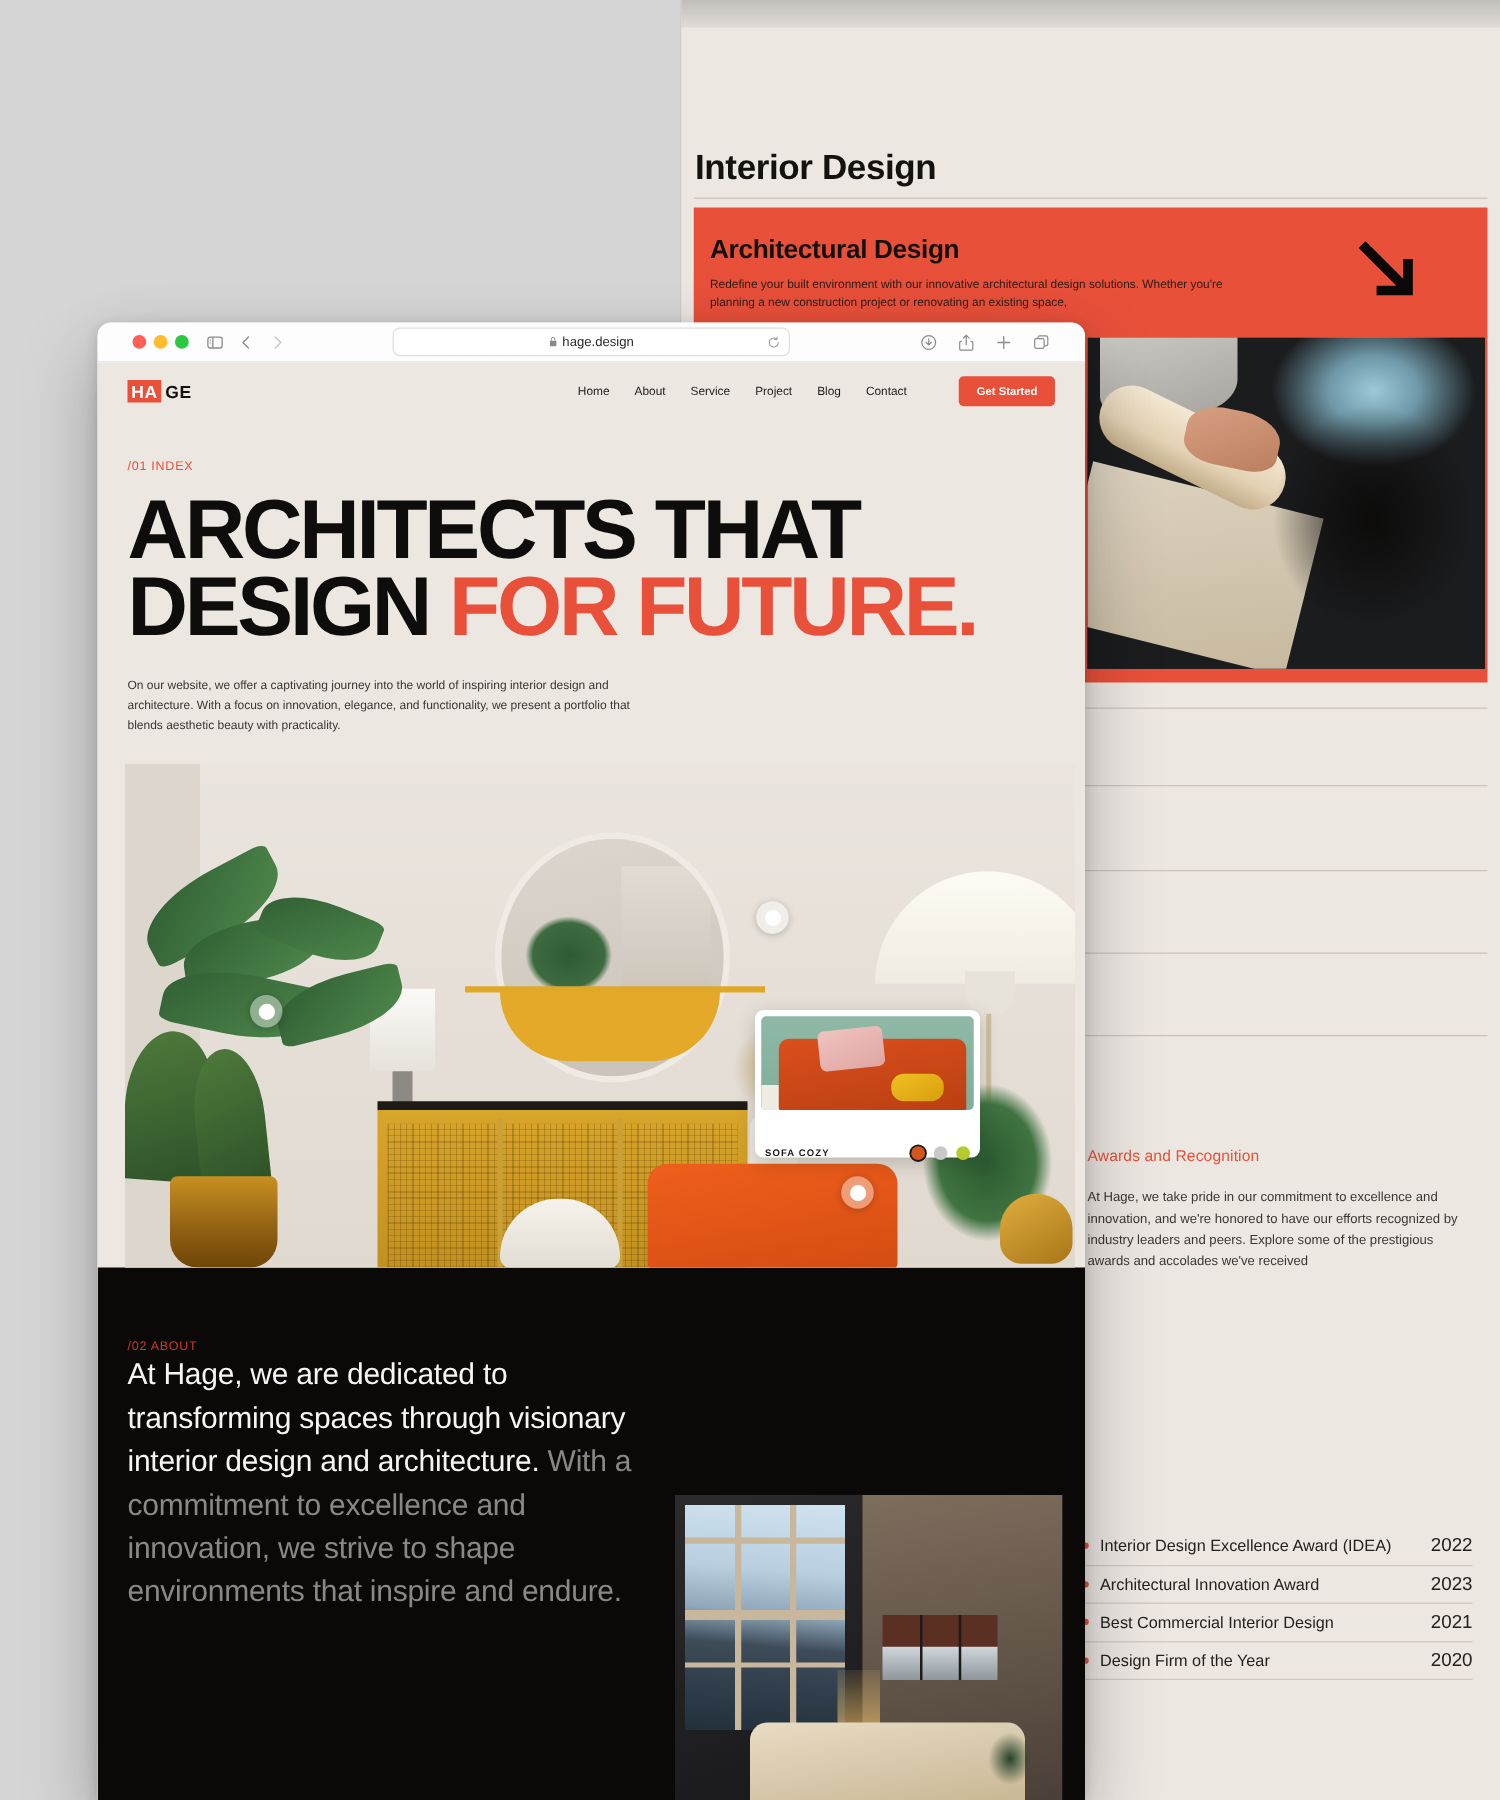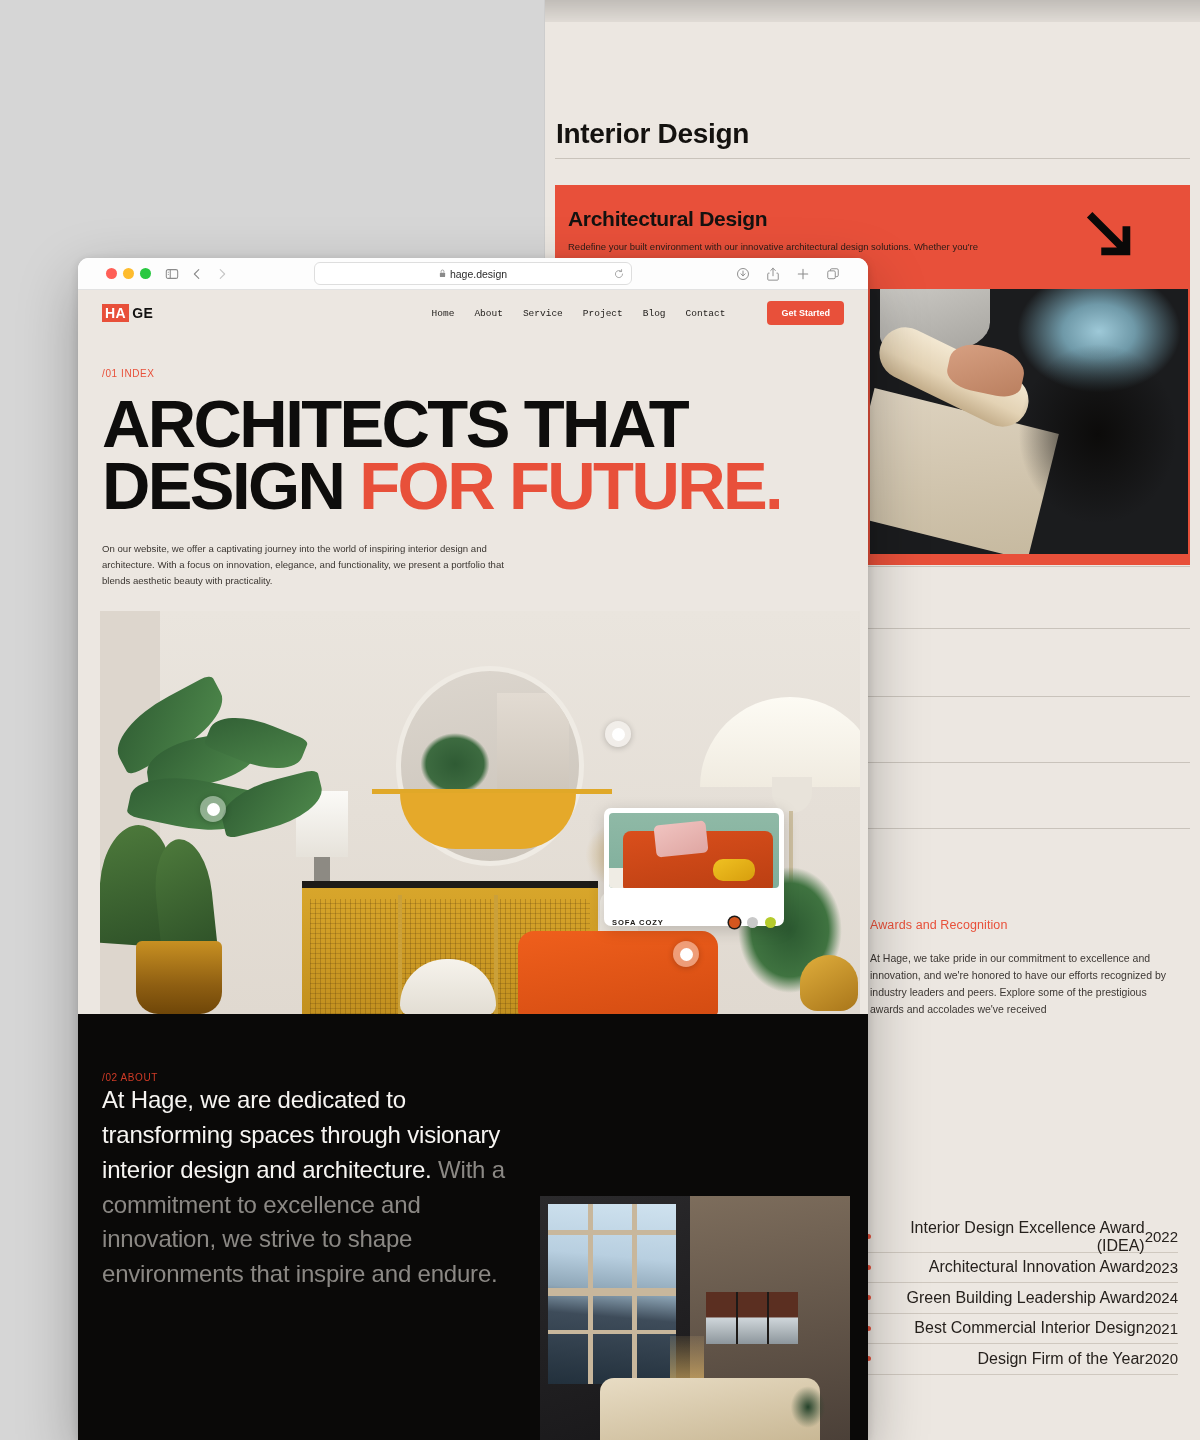--- a/index.html
+++ b/index.html
@@ -30,21 +30,21 @@
 
   .rear-sec-title{
     position:absolute;left:11px;top:118px;
     font-size:28px;font-weight:700;color:#14120f;letter-spacing:-.3px;
   }
   .rear-rule{
     position:absolute;left:10px;width:635px;height:1px;background:#c9c3bb;
   }
 
   .rear-red{
-    position:absolute;left:10px;top:185px;width:635px;height:380px;
+    position:absolute;left:10px;top:166px;width:635px;height:380px;
     background:#e8503a;
   }
   .rear-red-title{
     position:absolute;left:13px;top:22px;
     font-size:21px;font-weight:700;color:#141210;letter-spacing:-.3px;
   }
   .rear-red-desc{
     position:absolute;left:13px;top:54px;width:430px;
     font-size:9.5px;line-height:15px;color:#2a1b16;
   }
@@ -101,21 +101,21 @@
     position:absolute;left:866px;top:1222px;width:312px;
   }
   .award-row{
     display:flex;align-items:center;height:29.5px;
     border-bottom:1px solid #cfc8bf;
   }
   .award-dot{
     width:5px;height:5px;border-radius:50%;background:#e8503a;
     margin-right:9px;flex:none;
   }
-  .award-name{font-size:16px;color:#26211d;flex:1;text-align:right;}
+  .award-name{font-size:13px;color:#26211d;flex:1;}
   .award-year{font-size:15px;color:#26211d;}
 
   
   .win{
     position:absolute;left:78px;top:258px;width:790px;height:1182px;
     background:#fff;border-radius:11px 11px 0 0;
     box-shadow:0 22px 60px rgba(0,0,0,.28), 0 2px 10px rgba(0,0,0,.14);
     overflow:hidden;
   }
   .chrome{
@@ -143,21 +143,21 @@
 
   
   .site{height:1151px;overflow:hidden;background:#ece7e1;}
   .nav{
     height:46px;display:flex;align-items:center;padding:0 24px;background:#ece7e1;
   }
   .logo{display:flex;align-items:center;font-size:14px;font-weight:800;letter-spacing:.5px;}
   .logo .ha{background:#e8503a;color:#fff;padding:1px 3px;}
   .logo .ge{color:#121110;padding-left:3px;}
   .nav-links{margin-left:auto;display:flex;align-items:center;gap:20px;}
-  .nav-links a{font-size:9.5px;color:#1f1c19;text-decoration:none;font-family:Liberation Mono, monospace;}
+  .nav-links a{font-size:9.5px;color:#1f1c19;text-decoration:none;}
   .cta{
     background:#e8503a;color:#fff;font-size:9px;font-weight:600;
     padding:7px 14px;border-radius:4px;margin-left:22px;border:none;cursor:pointer;
     font-family:inherit;
   }
 
   .hero{padding:0 24px;background:#ece7e1;}
   .eyebrow{font-size:10px;color:#e8503a;letter-spacing:.6px;margin-top:32px;}
   .h1{
     margin-top:14px;font-size:67px;line-height:.92;font-weight:800;
@@ -331,25 +331,20 @@
 <div class="awards-list">
   <div class="award-row">
     <span class="award-dot"></span>
     <span class="award-name">Interior Design Excellence Award (IDEA)</span>
     <span class="award-year">2022</span>
   </div>
   <div class="award-row">
     <span class="award-dot"></span>
     <span class="award-name">Architectural Innovation Award</span>
     <span class="award-year">2023</span>
-  </div>
-  <div class="award-row">
-    <span class="award-dot"></span>
-    <span class="award-name">Green Building Leadership Award</span>
-    <span class="award-year">2024</span>
   </div>
   <div class="award-row">
     <span class="award-dot"></span>
     <span class="award-name">Best Commercial Interior Design</span>
     <span class="award-year">2021</span>
   </div>
   <div class="award-row">
     <span class="award-dot"></span>
     <span class="award-name">Design Firm of the Year</span>
     <span class="award-year">2020</span>

